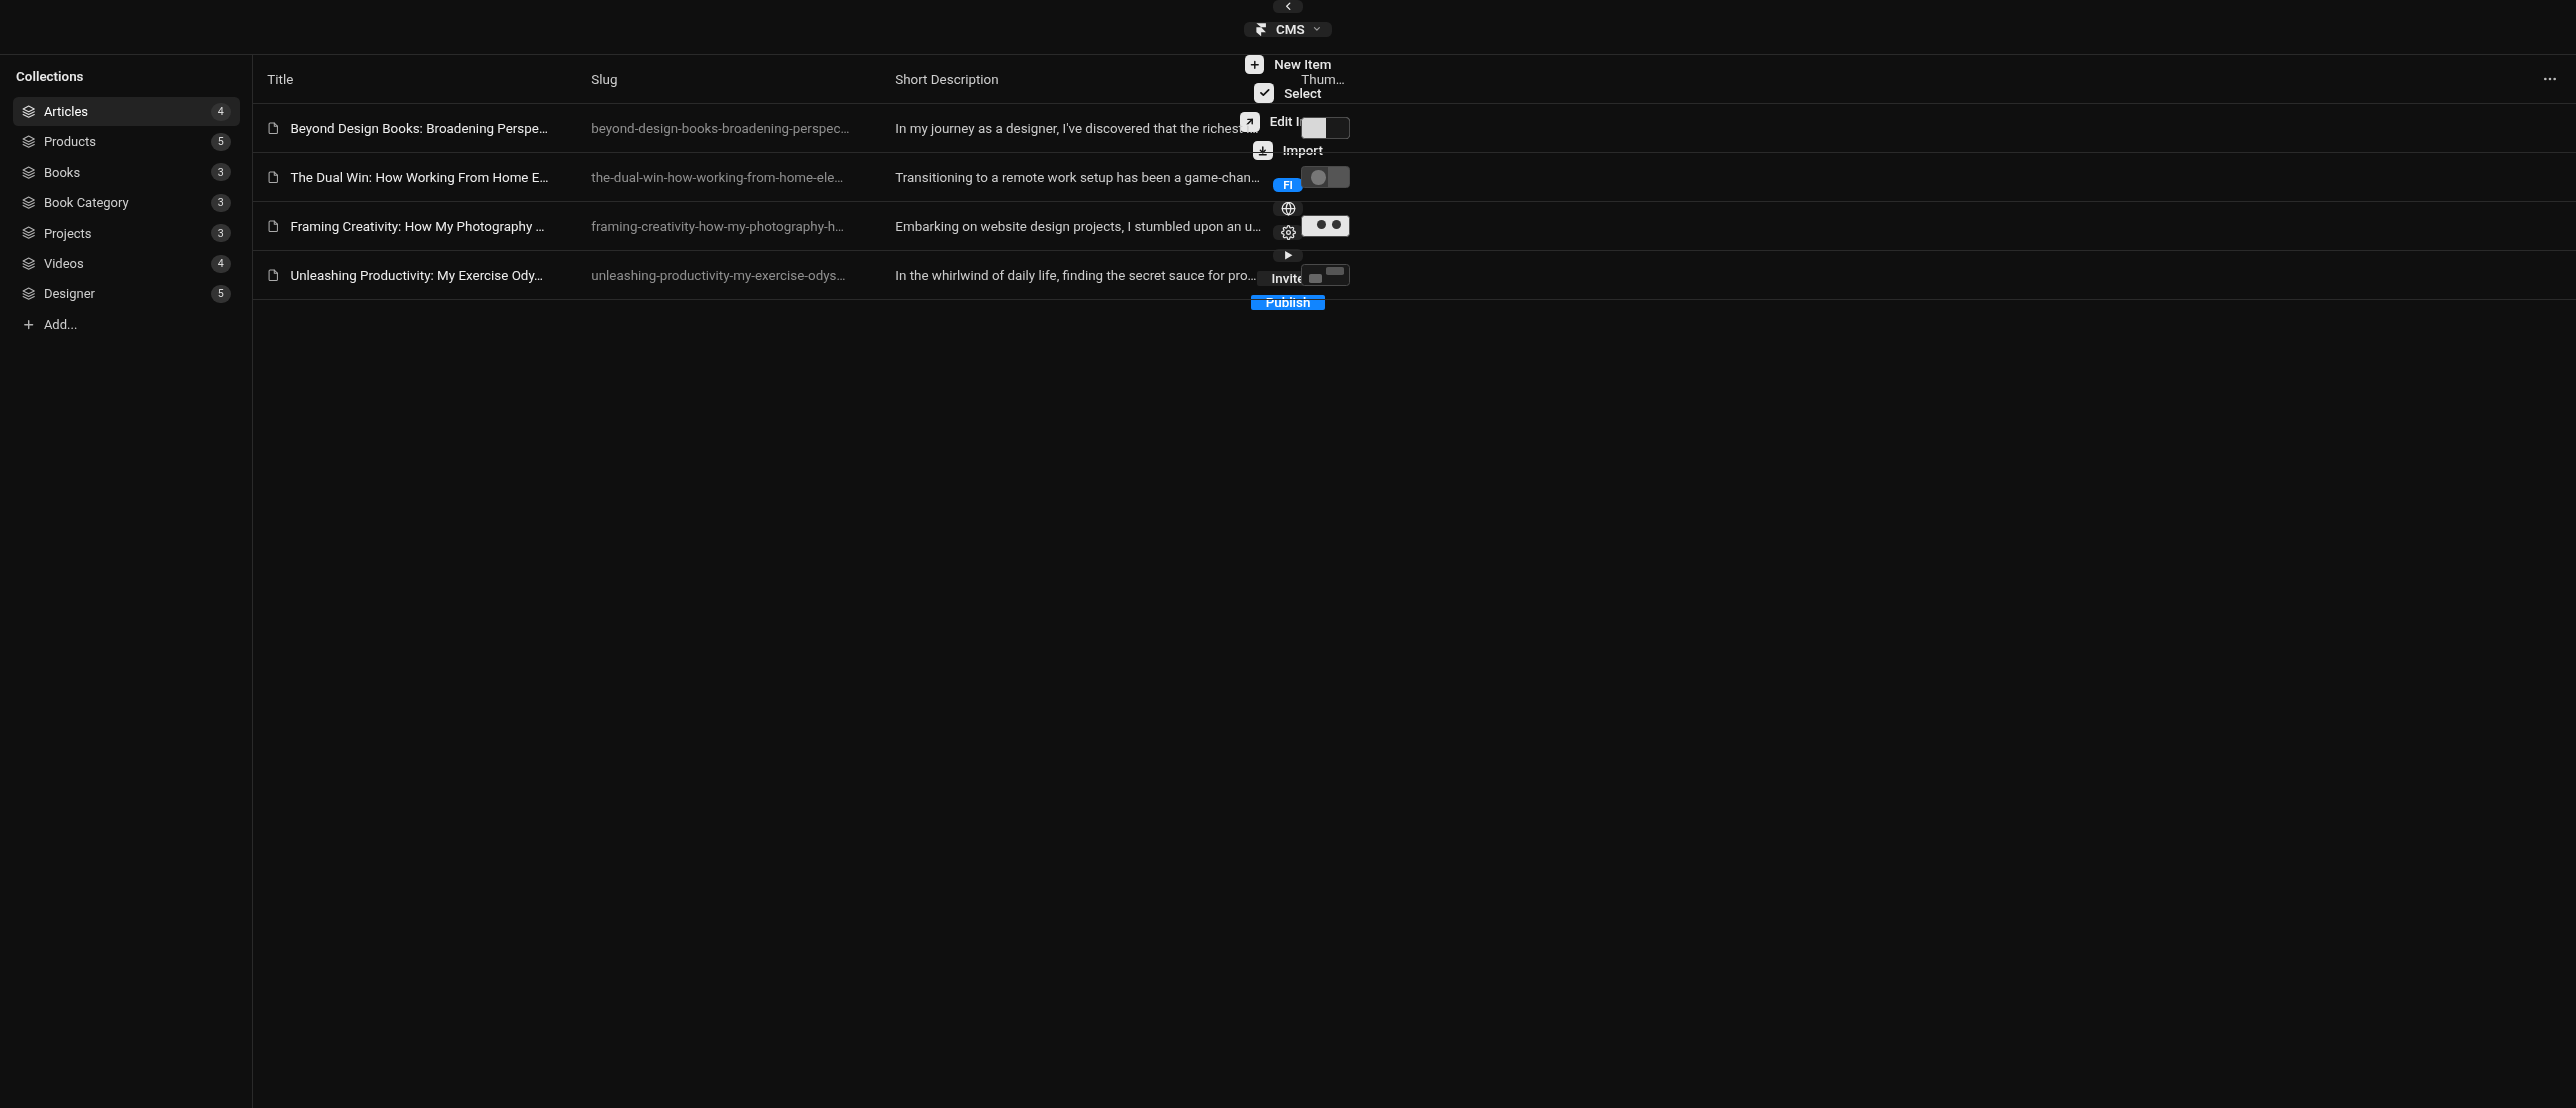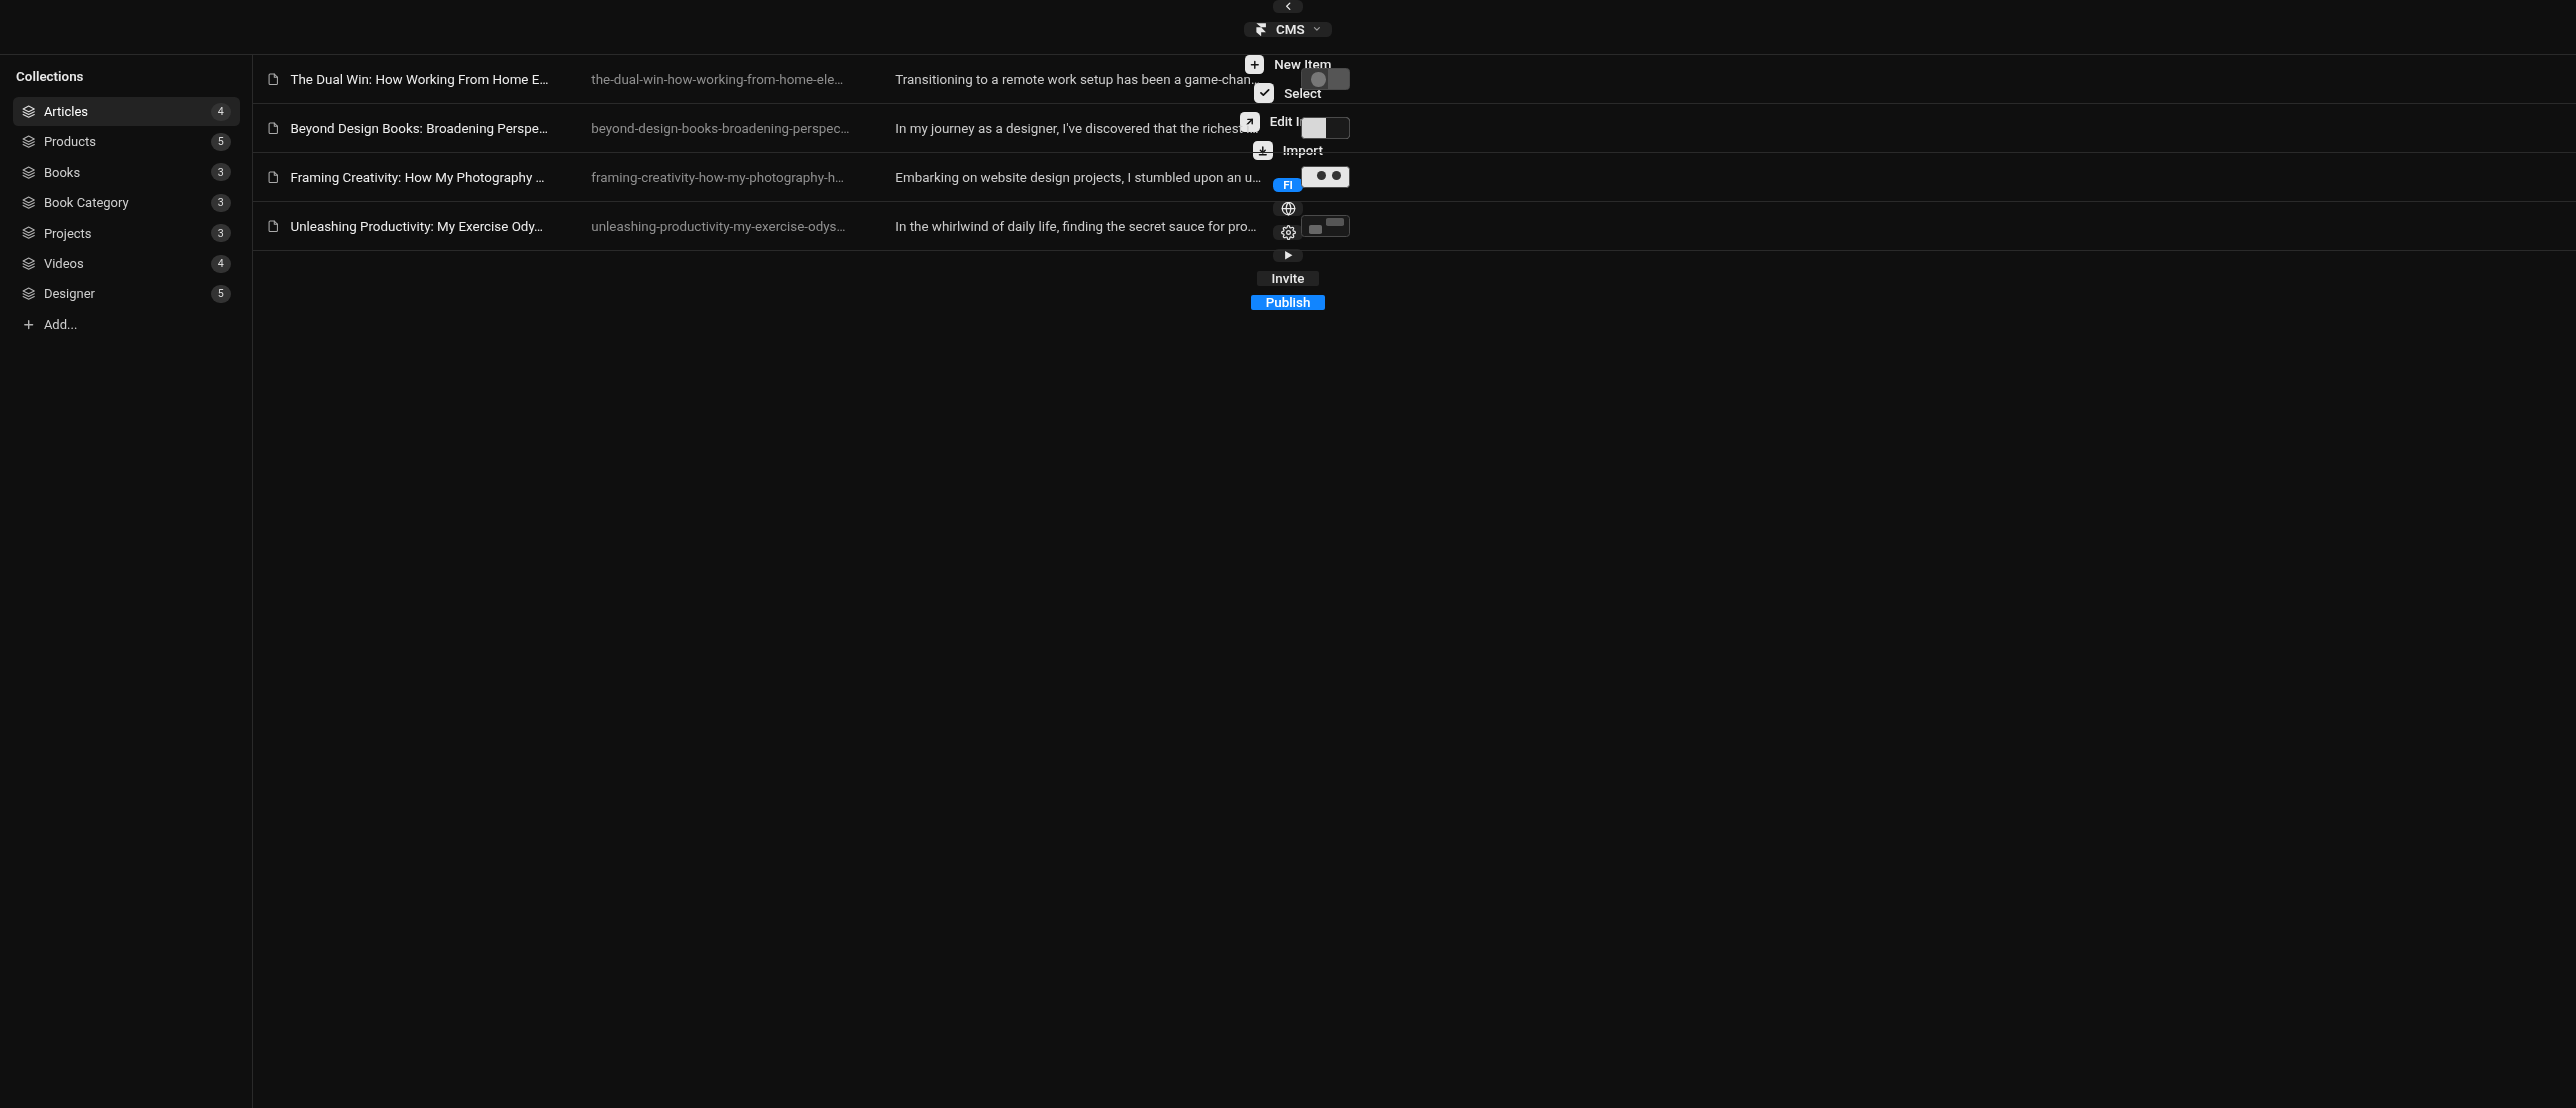--- a/index.html
+++ b/index.html
@@ -370,53 +370,66 @@
             <line x1="12" y1="5" x2="12" y2="19"></line>
             <line x1="5" y1="12" x2="19" y2="12"></line>
           </svg>
       </span>
       <span class="lbl">Add...</span>
     </div>
   </div>
 
   <div class="main">
 
+    <div class="thead">
+      <div class="th col-title">Title</div>
+      <div class="th col-slug">Slug</div>
+      <div class="th col-desc">Short Description</div>
+      <div class="th col-thumb">Thum…</div>
+      <div class="more">
+        <svg width="16" height="16" viewBox="0 0 24 24" fill="currentColor">
+            <circle cx="5" cy="12" r="2"></circle>
+            <circle cx="12" cy="12" r="2"></circle>
+            <circle cx="19" cy="12" r="2"></circle>
+          </svg>
+      </div>
+    </div>
 
 
     <div id="table-rows">
         <div class="row">
           <div class="cell col-title">
             <span style="opacity:.7">
               <svg width="12.5" height="12.5" viewBox="0 0 24 24" fill="none" stroke="currentColor" stroke-width="2" stroke-linecap="round" stroke-linejoin="round">
                 <path d="M14 2H6a2 2 0 0 0-2 2v16a2 2 0 0 0 2 2h12a2 2 0 0 0 2-2V8z"></path>
                 <polyline points="14 2 14 8 20 8"></polyline>
               </svg>
             </span>
-            <span class="txt">The Dual Win: How Working From Home E…</span>
-          </div>
-          <div class="cell col-slug">the-dual-win-how-working-from-home-ele…</div>
-          <div class="cell col-desc">Transitioning to a remote work setup has been a game-chan…</div>
+            <span class="txt">Beyond Design Books: Broadening Perspe…</span>
+          </div>
+          <div class="cell col-slug">beyond-design-books-broadening-perspec…</div>
+          <div class="cell col-desc">In my journey as a designer, I've discovered that the richest i…</div>
           <div class="cell col-thumb">
-            <div class="thumb v0"></div>
+            <div class="thumb v1"></div>
           </div>
         </div>
         <div class="row">
           <div class="cell col-title">
             <span style="opacity:.7">
               <svg width="12.5" height="12.5" viewBox="0 0 24 24" fill="none" stroke="currentColor" stroke-width="2" stroke-linecap="round" stroke-linejoin="round">
                 <path d="M14 2H6a2 2 0 0 0-2 2v16a2 2 0 0 0 2 2h12a2 2 0 0 0 2-2V8z"></path>
                 <polyline points="14 2 14 8 20 8"></polyline>
               </svg>
             </span>
-            <span class="txt">Beyond Design Books: Broadening Perspe…</span>
-          </div>
-          <div class="cell col-slug">beyond-design-books-broadening-perspec…</div>
-          <div class="cell col-desc">In my journey as a designer, I've discovered that the richest i…</div>
+            <span class="txt">The Dual Win: How Working From Home E…</span>
+          </div>
+          <div class="cell col-slug">the-dual-win-how-working-from-home-ele…</div>
+          <div class="cell col-desc">Transitioning to a remote work setup has been a game-chan…</div>
           <div class="cell col-thumb">
-            <div class="thumb v1"></div>
+            <div class="thumb v0"></div>
           </div>
         </div>
         <div class="row">
           <div class="cell col-title">
             <span style="opacity:.7">
               <svg width="12.5" height="12.5" viewBox="0 0 24 24" fill="none" stroke="currentColor" stroke-width="2" stroke-linecap="round" stroke-linejoin="round">
                 <path d="M14 2H6a2 2 0 0 0-2 2v16a2 2 0 0 0 2 2h12a2 2 0 0 0 2-2V8z"></path>
                 <polyline points="14 2 14 8 20 8"></polyline>
               </svg>
             </span>

